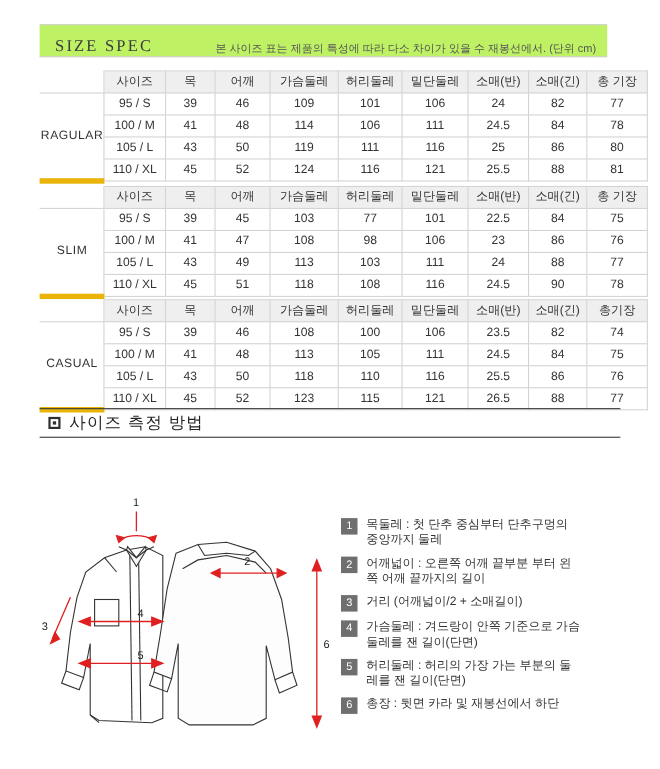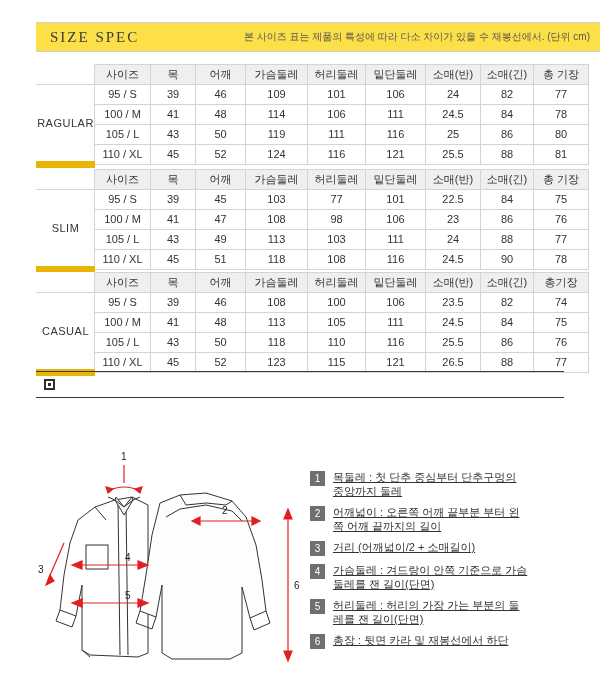--- a/index.html
+++ b/index.html
@@ -12,26 +12,26 @@
   .page {
     position: relative;
     width: 600px; height: 699px;
     overflow: hidden;
   }
 
   
   .header {
     position: absolute;
     left: 36px; top: 22px;
-    width: 564px; height: 30px;
-    background: #fde047;
+    width: 516px; height: 30px;
+    background: #bef264;
     border-top: 1px solid #cfcfcf;
     border-bottom: 1px solid #cfcfcf;
     display: flex;
-    align-items: center;
+    align-items: flex-end;
   }
   .header-title {
     font-size: 15px;
     letter-spacing: 2px;
     color: #3c3c3c;
     margin-left: 14px;
     font-family: "Liberation Serif", serif;
   }
   .header-note {
     font-size: 10px;
@@ -72,21 +72,21 @@
     background: #ffffff;
     border-left: 1px solid #ffffff;
     border-top: 1px solid #ffffff;
   }
   table.spec td.rowlabel {
     background: #ffffff;
     font-size: 11px;
     color: #333;
     letter-spacing: 0.5px;
     border-left: 1px solid #ffffff;
-    border-bottom: 7px solid #eab308;
+    border-bottom: 5px solid #eab308;
   }
   table.spec tbody td { background: #ffffff; }
   table.spec tbody tr td.size { color: #333; }
 
   col.c-label { width: 58px; }
   col.c-size  { width: 56px; }
   col.c-d     { width: 45px; }
   col.c-e     { width: 50px; }
   col.c-f     { width: 62px; }
   col.c-g     { width: 58px; }
@@ -149,21 +149,20 @@
     font-size: 10px;
     line-height: 15px;
     text-align: center;
     margin-right: 8px;
     margin-top: 1px;
   }
   .legend-text {
     font-size: 11px;
     color: #333;
     line-height: 14px;
-    text-decoration: underline;
   }
   .legend-text .ln { display: block; }
 </style>
 </head>
 <body>
 
 <div class="page">
 
   <div class="header">
     <div class="header-title">SIZE SPEC</div>
@@ -402,20 +401,21 @@
           <td>26.5</td>
           <td>88</td>
           <td>77</td>
         </tr>
       </tbody>
     </table>
   </div>
 
   <div class="method-bar">
     <span class="sq"></span>
+    <span class="method-title">사이즈 측정 방법</span>
   </div>
 
   <div class="illus">
     <svg width="300" height="265" viewBox="0 0 300 265">
       <g fill="none" stroke="#333" stroke-width="1">
 
         <path d="M95 75 L75 82 L58 95 L50 118 L44 150 L40 185 L56 191 L62 160 L62 225 L70 230 L118 232 L128 228 L128 80 L112 72 Z"></path>
 
         <path d="M106 80 L108 230"></path>
         <path d="M98 78 L100 230"></path>

